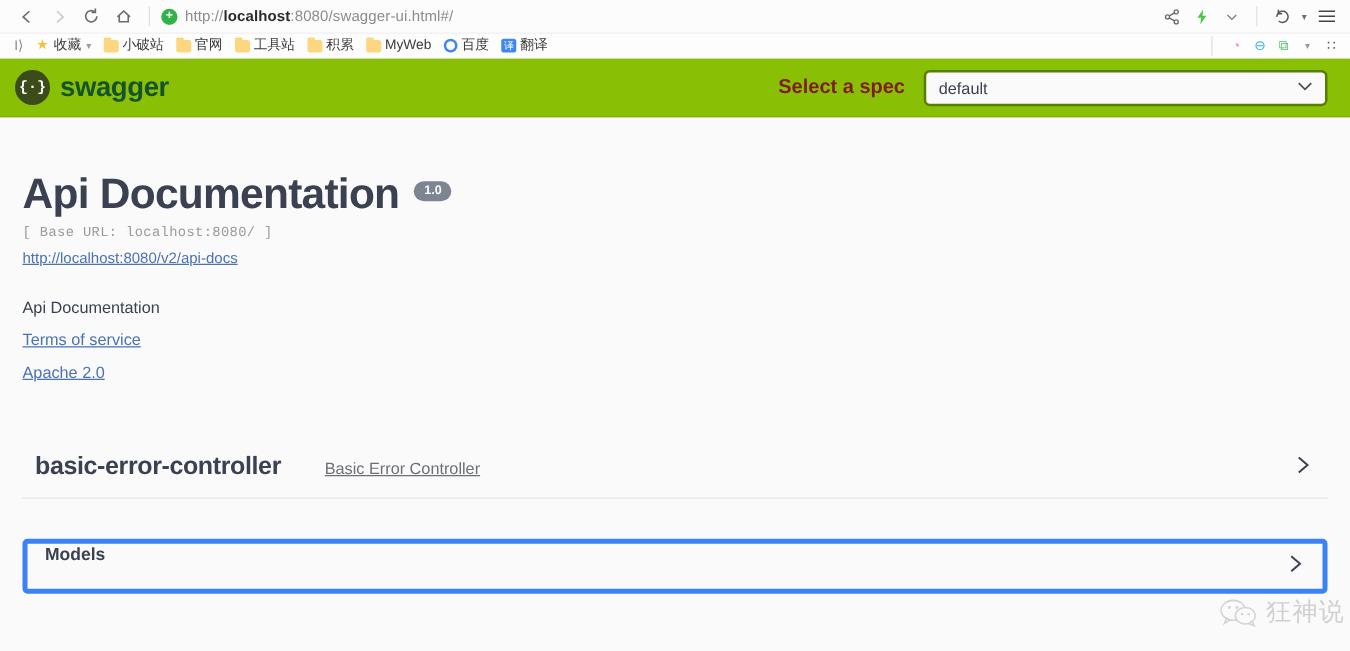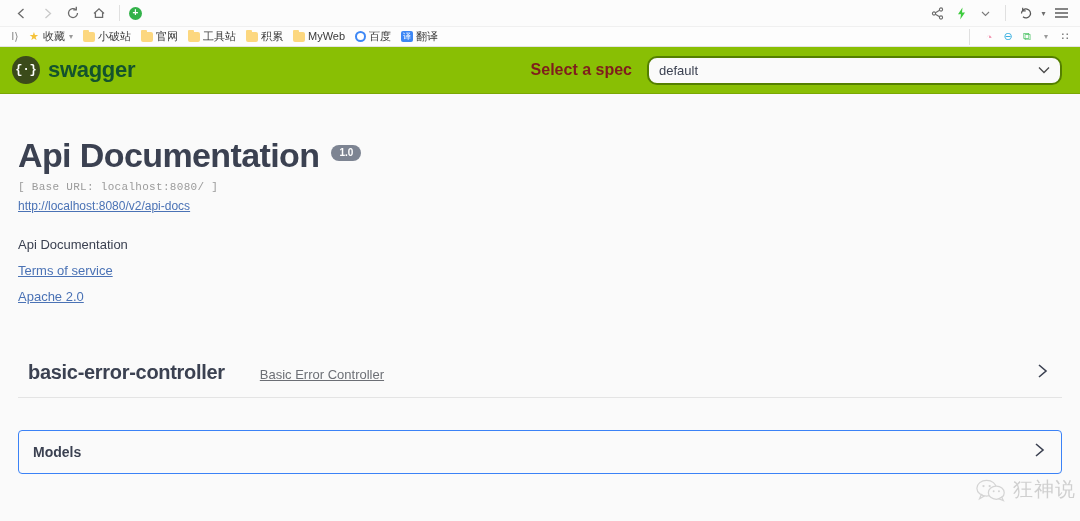--- a/index.html
+++ b/index.html
@@ -167,25 +167,25 @@
   }
   .bar-spacer { flex: 1; }
   .spec-label {
     color: #7f1d1d;
     font-size: 16px;
     font-weight: bold;
     margin-right: 15px;
     white-space: nowrap;
   }
   .spec-select {
-    width: 415px;
+    width: 323px;
     height: 29px;
     background: #fafafa;
     border: 2px solid #547f00;
-    border-radius: 10px;
+    border-radius: 5px;
     display: flex;
     align-items: center;
     padding: 0 10px;
     position: relative;
   }
   .spec-value { font-size: 13px; color: #3b4151; }
   .spec-caret {
     position: absolute; right: 10px; top: 50%;
     transform: translateY(-50%);
     color: #555; font-size: 11px;
@@ -275,26 +275,26 @@
     color: #3b4151;
     font-size: 18px;
     line-height: 1;
     align-self: center;
     font-weight: 300;
   }
 
   
   .models-block {
     margin: 32px 18px 0 18px;
-    border: 1px solid #3b82f6;
+    border: 4px solid #3b82f6;
     border-radius: 4px;
     background: #fafafa;
     height: 44px;
     display: flex;
-    align-items: center;
+    align-items: flex-start;
     padding: 0 14px 0 14px;
   }
   .models-title {
     font-size: 14px;
     font-weight: bold;
     color: #3b4151;
   }
 
   
   .watermark {
@@ -342,20 +342,21 @@
           <polyline points="2,7.5 7,2.8 12,7.5" fill="none" stroke="#6b6b6b" stroke-width="1.3"></polyline>
           <polyline points="3.4,6.6 3.4,11.4 10.6,11.4 10.6,6.6" fill="none" stroke="#6b6b6b" stroke-width="1.3"></polyline>
         </svg>
     </div>
     <div class="chrome-divider"></div>
 
     <div class="url-area">
       <div class="secure-badge">
         <span>+</span>
       </div>
+      <div class="url-text"><span>http://</span><b>localhost</b><span>:8080/swagger-ui.html#/</span></div>
     </div>
 
     <div class="toolbar-right">
       <div class="tb-icon">
         <svg width="13" height="13" viewBox="0 0 13 13">
             <circle cx="10" cy="2.5" r="1.6" fill="none" stroke="#6b6b6b" stroke-width="1.1"></circle>
             <circle cx="3" cy="6.5" r="1.6" fill="none" stroke="#6b6b6b" stroke-width="1.1"></circle>
             <circle cx="10" cy="10.5" r="1.6" fill="none" stroke="#6b6b6b" stroke-width="1.1"></circle>
             <line x1="4.4" y1="5.7" x2="8.6" y2="3.3" stroke="#6b6b6b" stroke-width="1.1"></line>
             <line x1="4.4" y1="7.3" x2="8.6" y2="9.7" stroke="#6b6b6b" stroke-width="1.1"></line>

